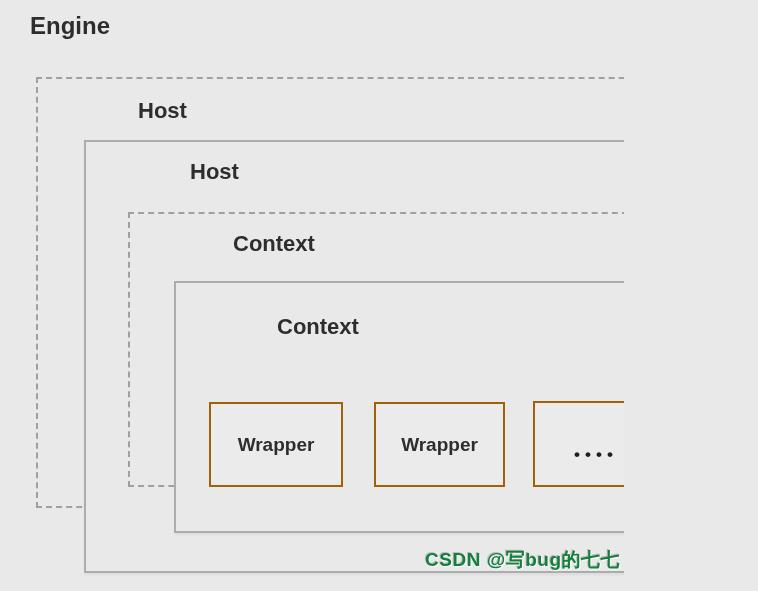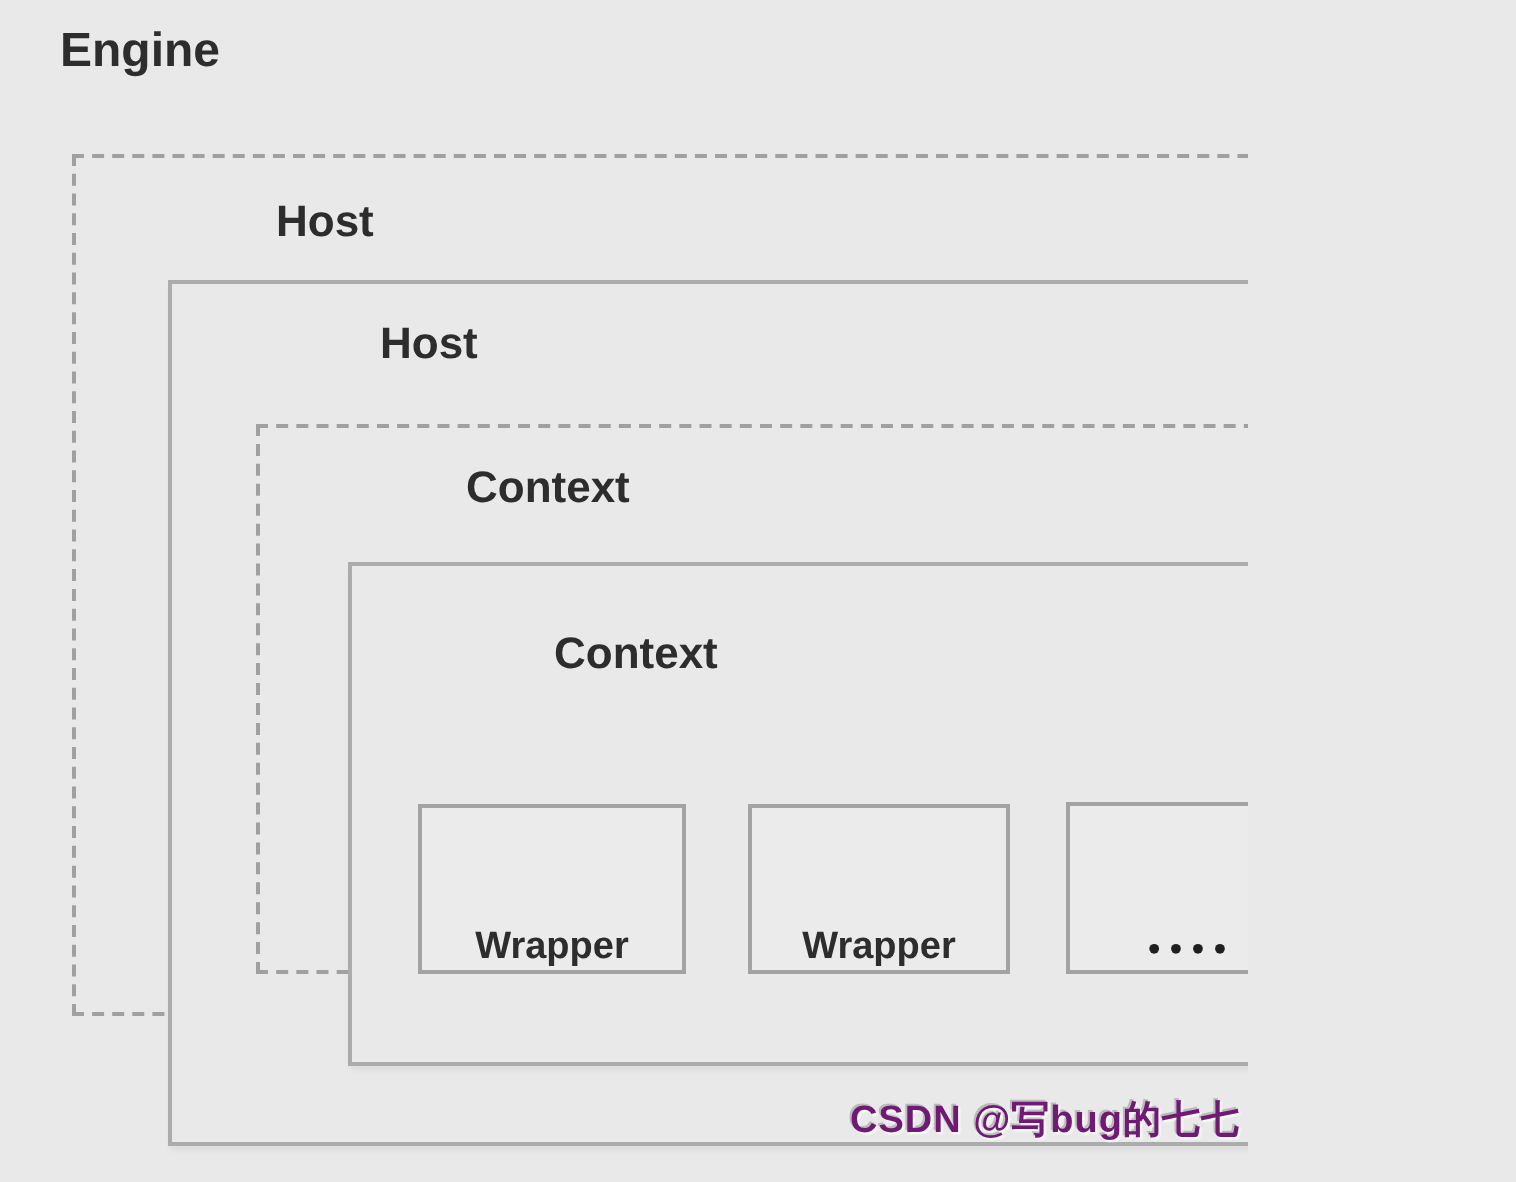--- a/index.html
+++ b/index.html
@@ -41,24 +41,24 @@
     position: absolute;
     left: 30px;
     top: 14px;
     font-size: 24px;
     font-weight: 600;
     line-height: 1;
   }
   .wrapper-box {
     position: absolute;
     box-sizing: border-box;
-    border: 2px solid #a3a3a3;
+    border: 2px solid #a16207;
     background: #ebebeb;
     display: flex;
-    align-items: flex-end;
+    align-items: center;
     justify-content: center;
     font-size: 19px;
     font-weight: 600;
   }
   .dots {
     font-size: 17px;
     font-weight: 700;
     letter-spacing: 5px;
     padding-top: 22px;
     padding-left: 5px; 
@@ -76,21 +76,21 @@
   #host-inner-label    { left: 56px; top: 19px; }
   #context-outer-label { left: 55px; top: 19px; }
   #context-inner-label { left: 53px; top: 33px; }
   #watermark {
     position: absolute;
     right: 4px;
     top: 547px;
     font-size: 19px;
     font-weight: 600;
     letter-spacing: 0.5px;
-    color: #701a75;
+    color: #15803d;
     text-shadow: 1px 1px 1px rgba(255,255,255,0.95),
                 -1px -1px 0 rgba(150,150,150,0.55);
     white-space: nowrap;
   }
 </style>
 </head>
 <body>
 
 <div id="stage">
 

